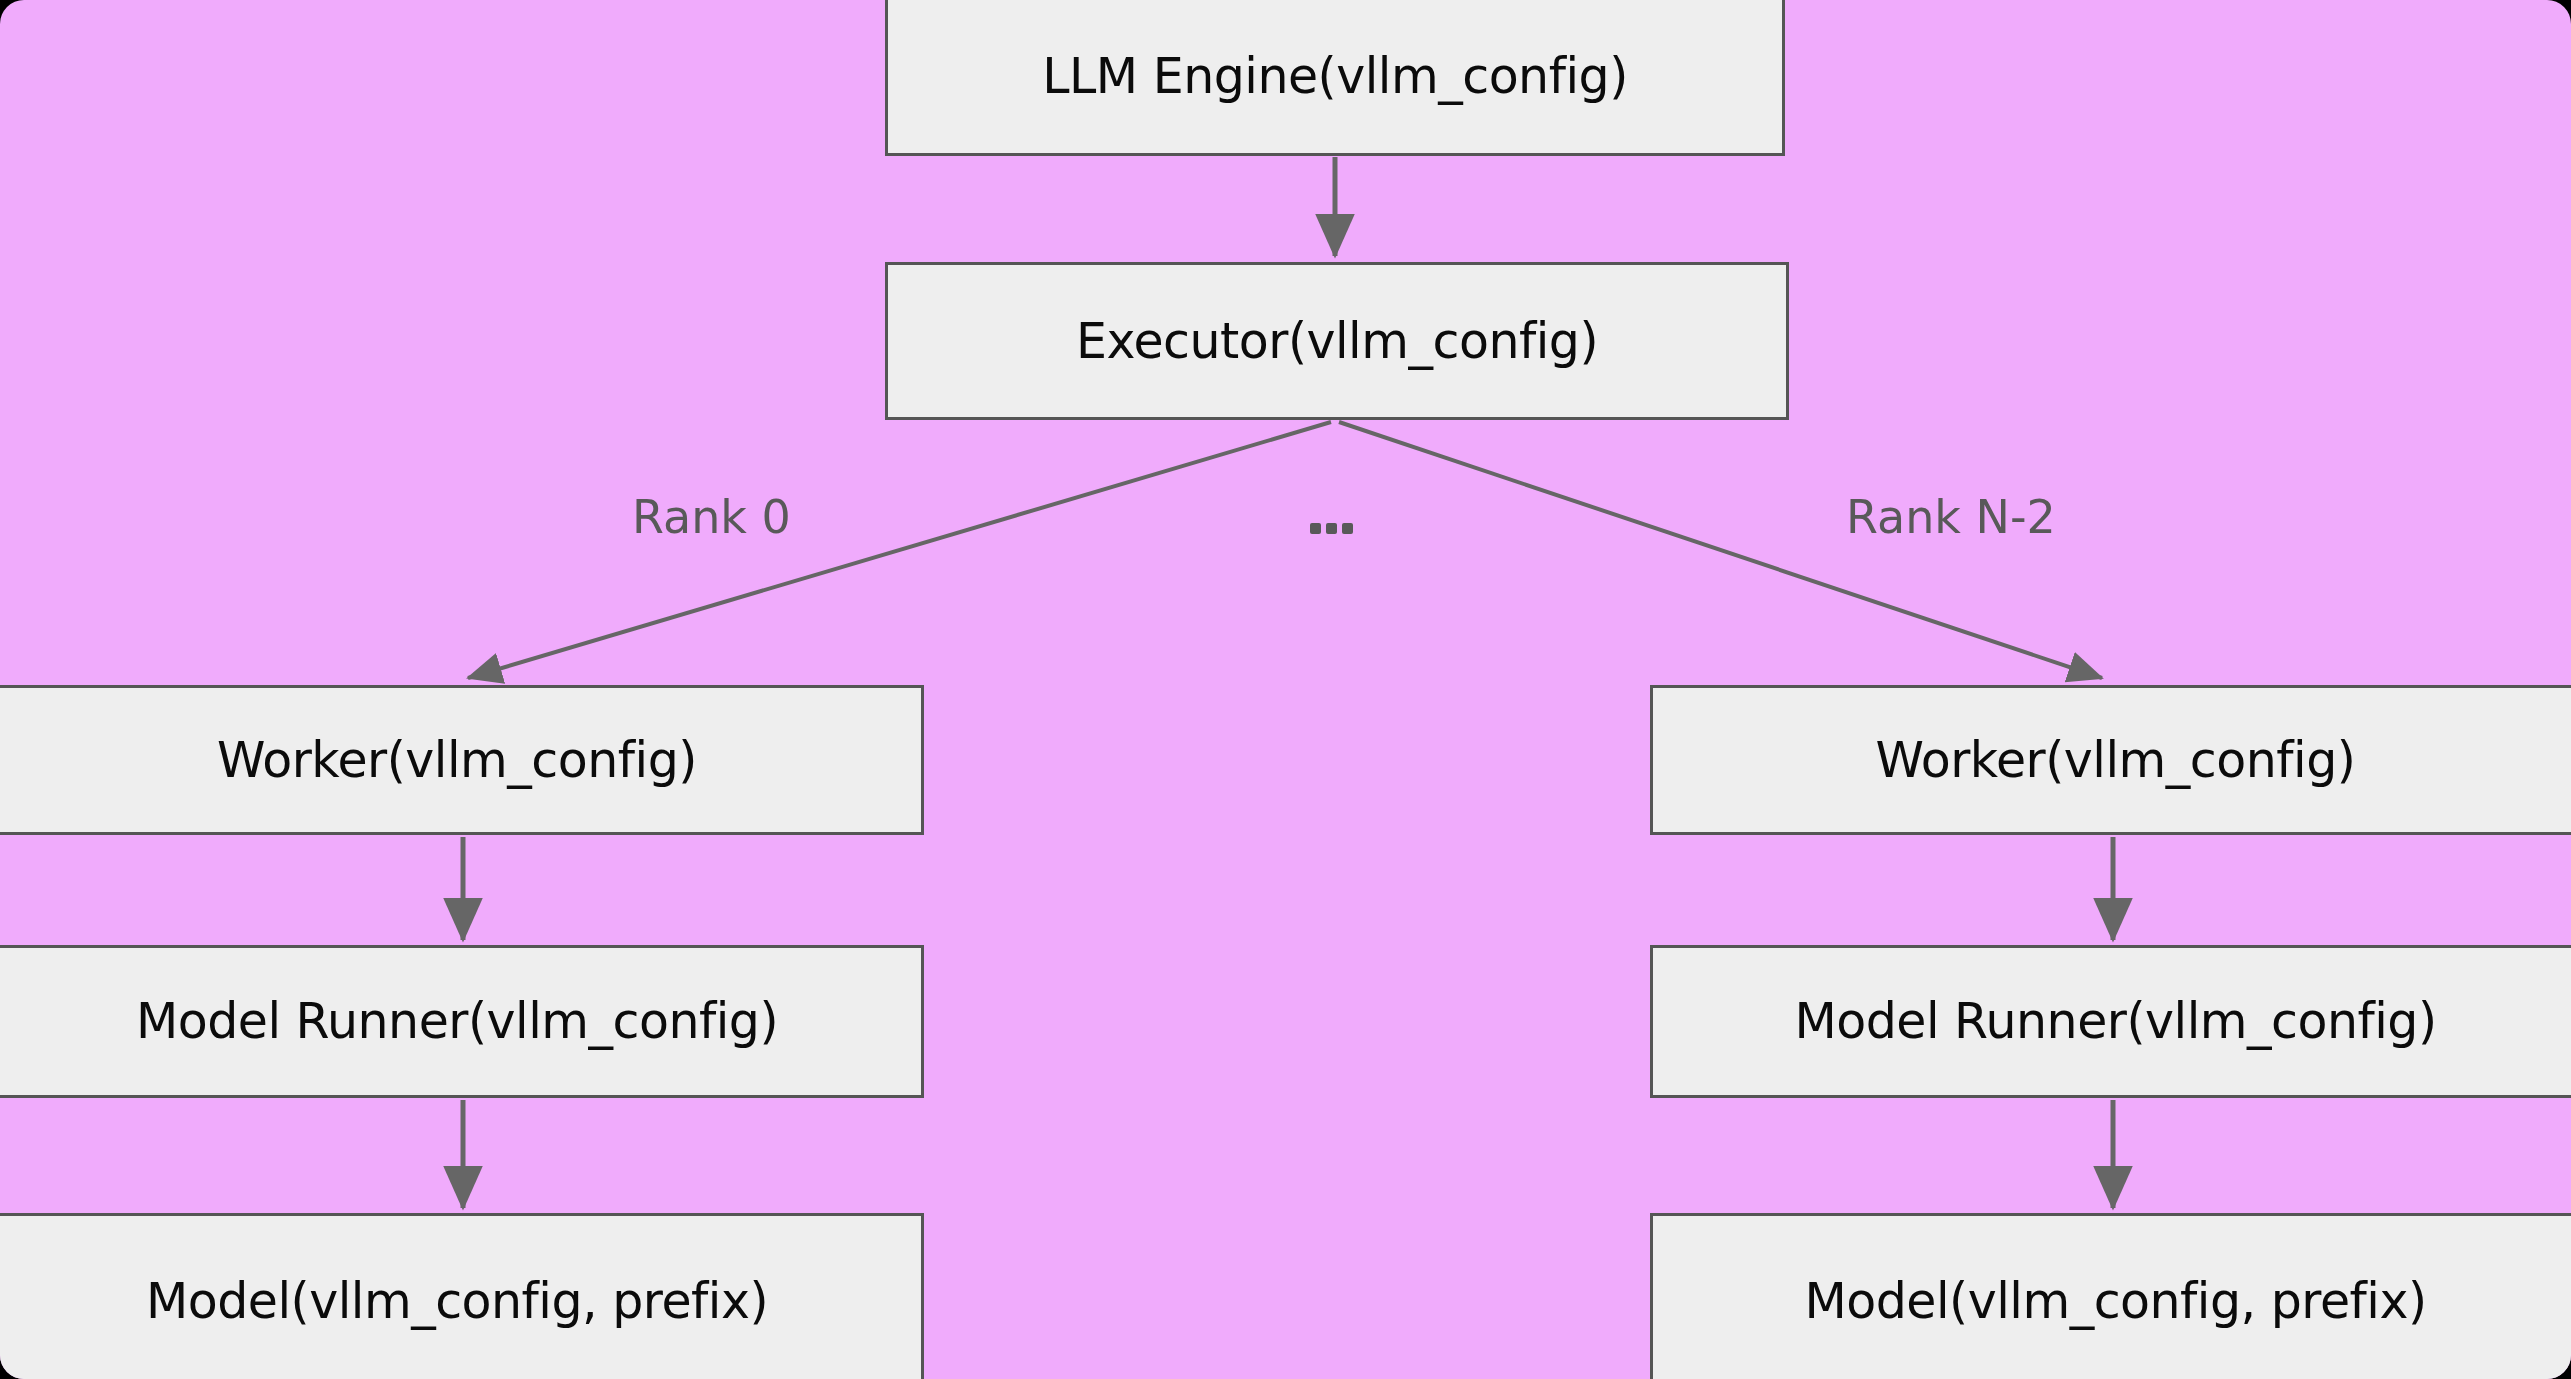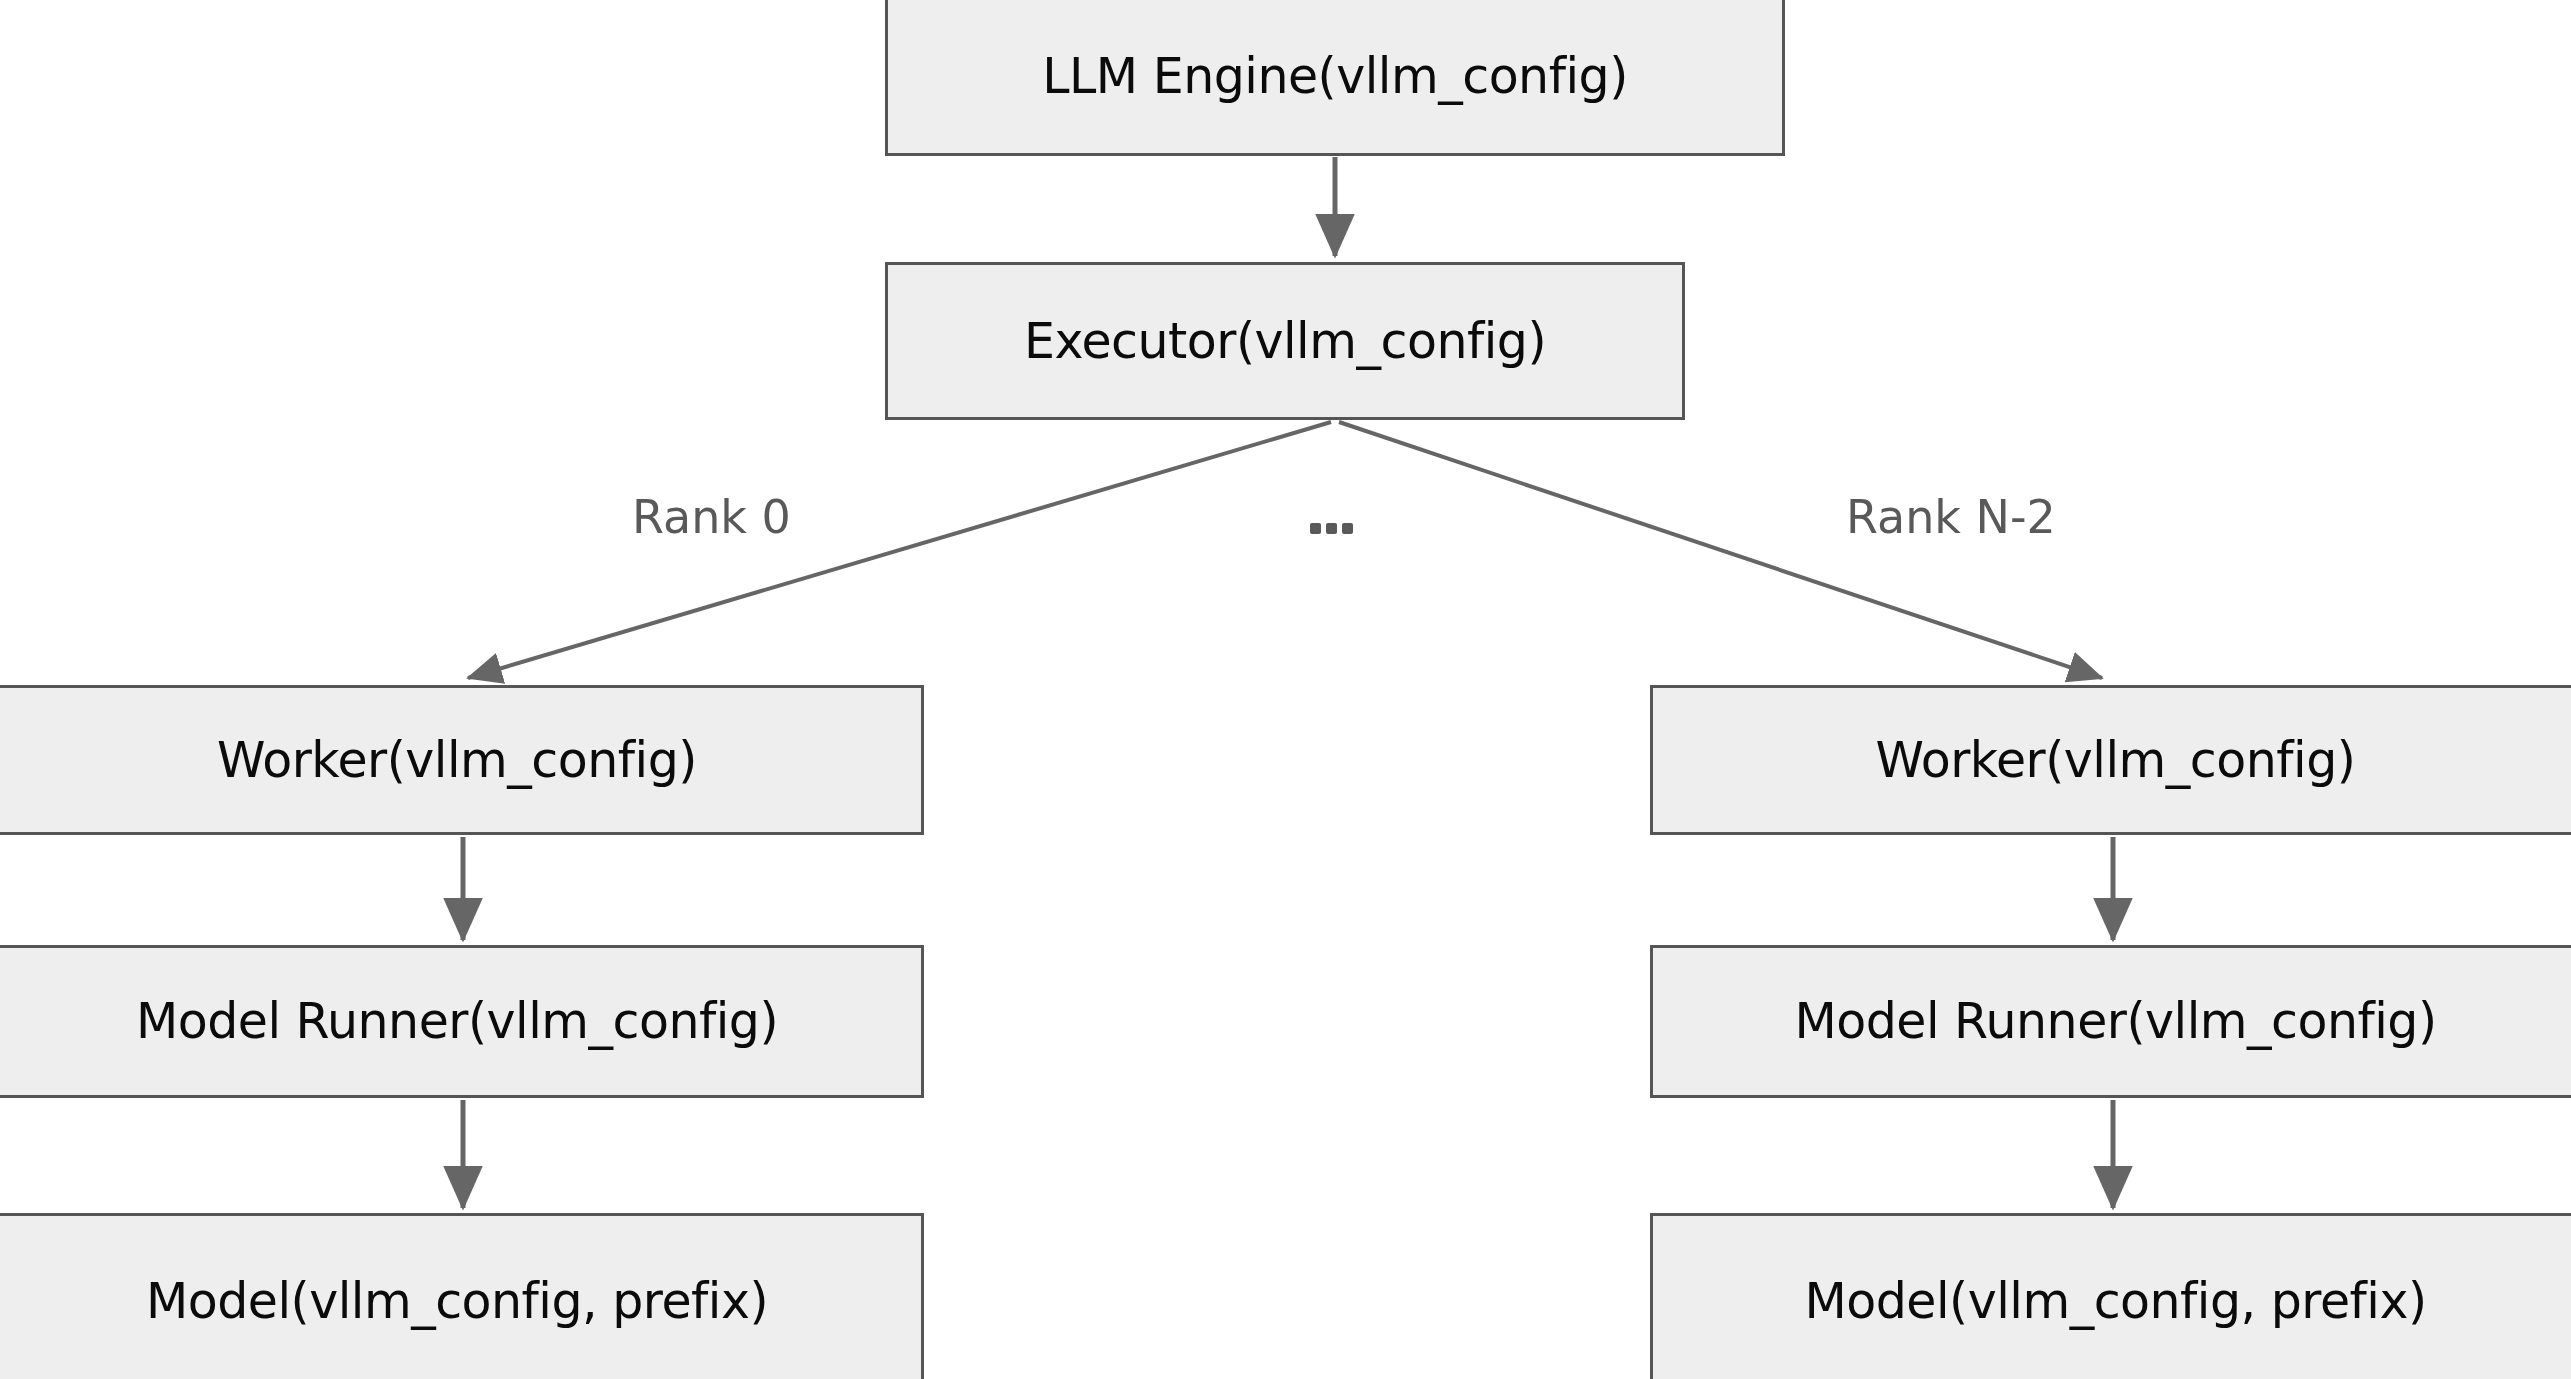--- a/index.html
+++ b/index.html
@@ -5,42 +5,43 @@
 <style>
   html, body {
     margin: 0;
     padding: 0;
     background: #000000;
   }
   #canvas {
     position: relative;
     width: 2571px;
     height: 1379px;
-    background: #ffffff;
+    background: #f0abfc;
     overflow: hidden;
     font-family: "DejaVu Sans", sans-serif;
+    border-radius: 24px;
   }
   .node {
     position: absolute;
     background: #eeeeee;
     border: 3px solid #555555;
     box-sizing: border-box;
     display: flex;
     align-items: center;
     justify-content: center;
     color: #0b0b0b;
     font-family: "DejaVu Sans", sans-serif;
     font-size: 49px;
     font-weight: 400;
     letter-spacing: -0.5px;
     white-space: nowrap;
   }
   
   #node-llm-engine   { left: 885px;  top: -4px;   width: 900px;  height: 160px; }
-  #node-executor     { left: 885px;  top: 262px;  width: 800px;  height: 158px; }
+  #node-executor     { left: 885px;  top: 262px;  width: 904px;  height: 158px; }
 
   #node-worker-0     { left: -10px;  top: 685px;  width: 934px;  height: 150px; }
   #node-runner-0     { left: -10px;  top: 945px;  width: 934px;  height: 153px; }
   #node-model-0      { left: -10px;  top: 1213px; width: 934px;  height: 176px; }
 
   #node-worker-n     { left: 1650px; top: 685px;  width: 931px;  height: 150px; }
   #node-runner-n     { left: 1650px; top: 945px;  width: 931px;  height: 153px; }
   #node-model-n      { left: 1650px; top: 1213px; width: 931px;  height: 176px; }
 
   

